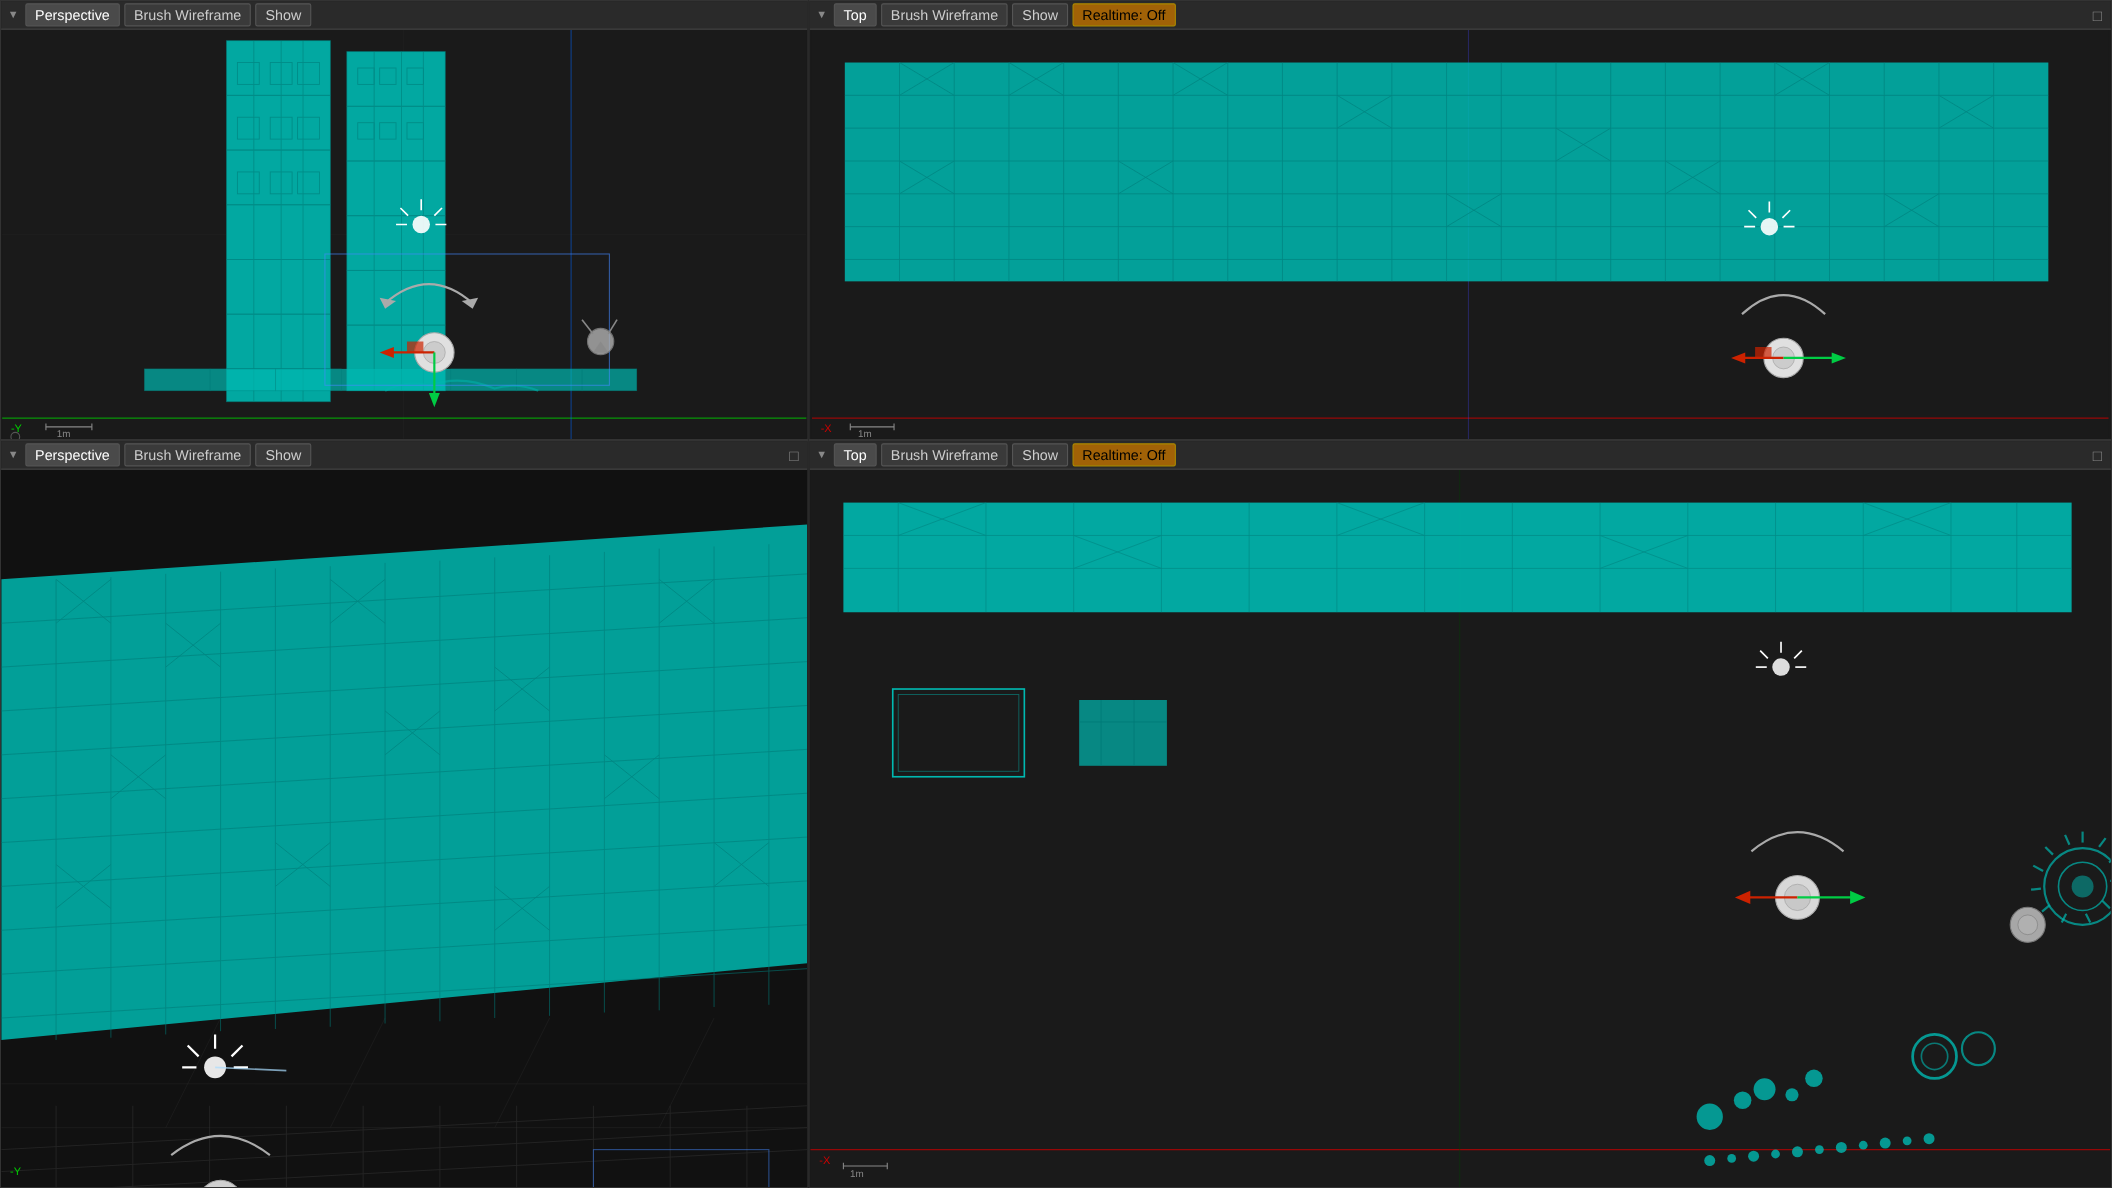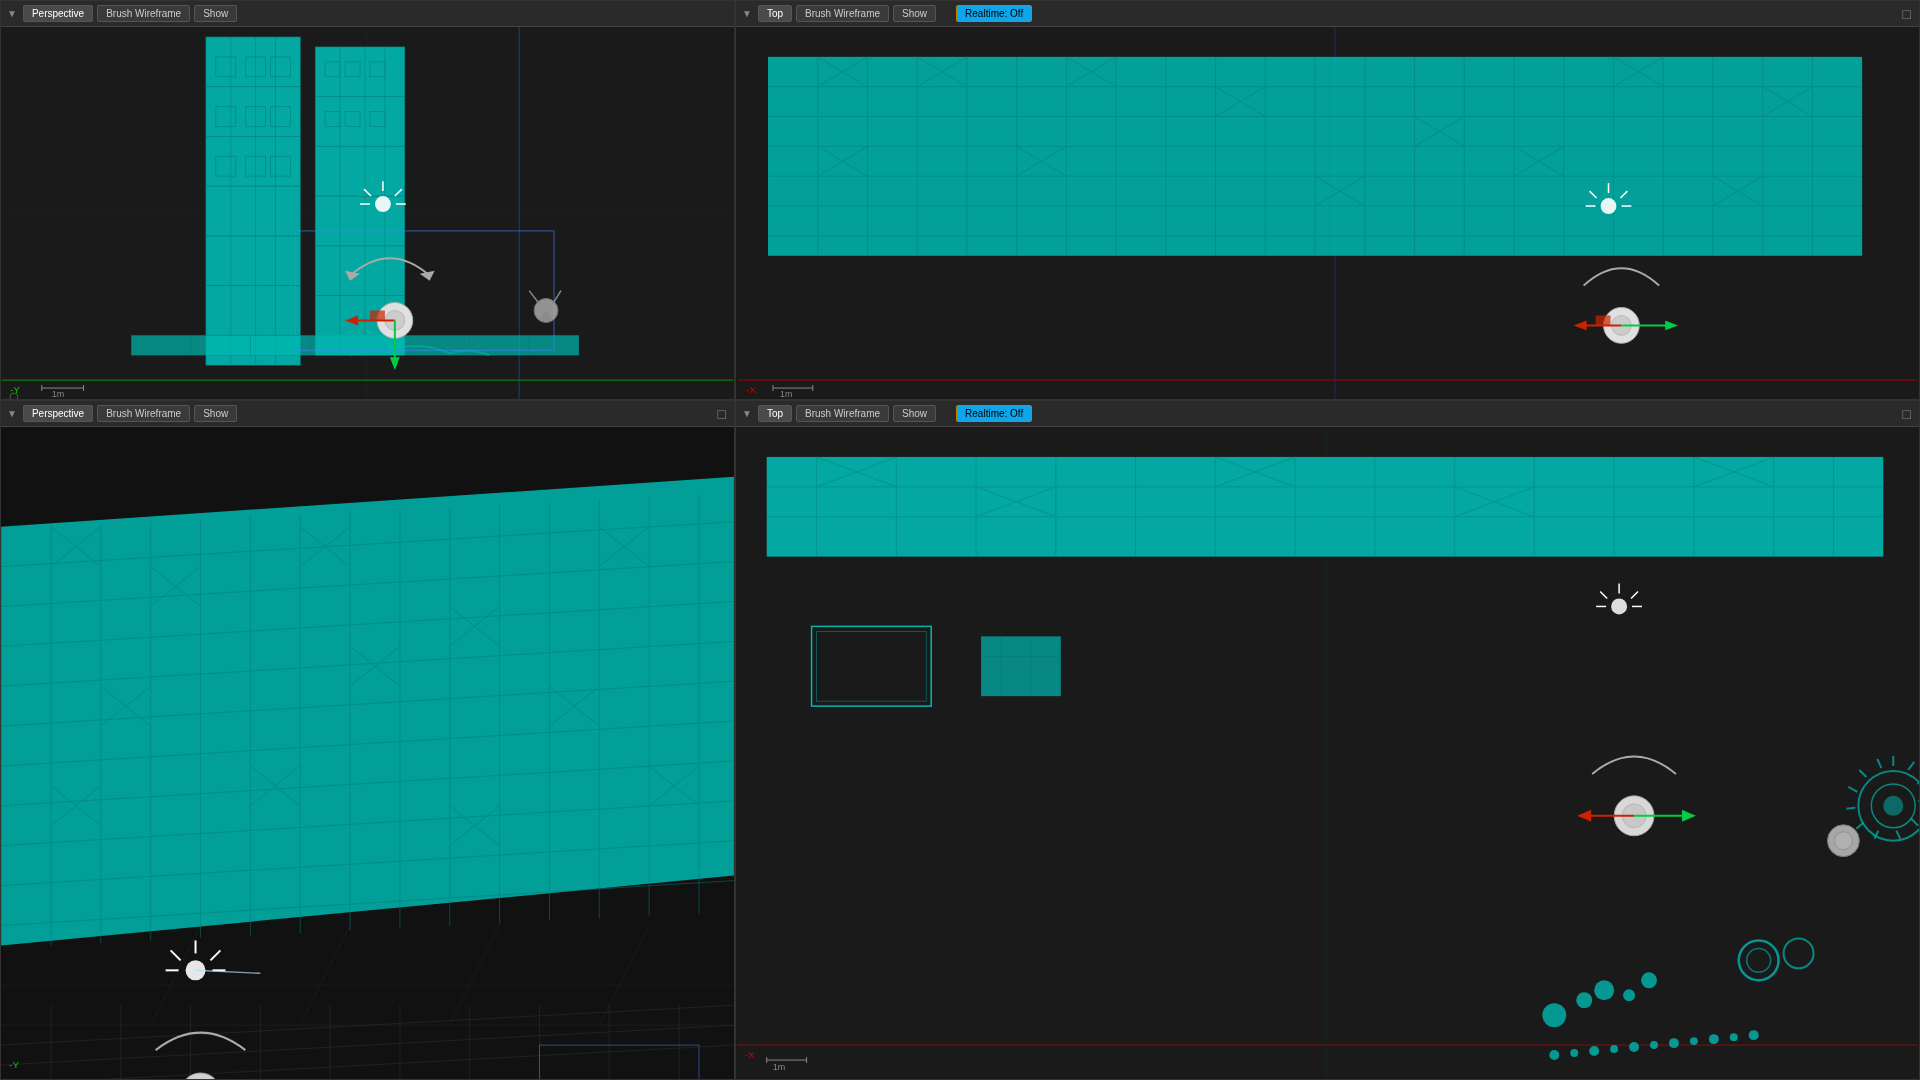--- a/index.html
+++ b/index.html
@@ -40,36 +40,35 @@
       padding: 0 4px;
       z-index: 10;
       border-bottom: 1px solid #444;
     }
 
     .toolbar-btn {
       background: #3a3a3a;
       border: 1px solid #555;
       color: #ccc;
       padding: 2px 8px;
-      font-size: 10px;
+      font-size: 13px;
       cursor: pointer;
       border-radius: 2px;
       white-space: nowrap;
     }
 
     .toolbar-btn.active {
       background: #4a4a4a;
       color: #fff;
     }
 
     .toolbar-btn.warning {
-      background: #0ea5e9;
+      background: #a16207;
       color: #000;
       border-color: #aa8800;
-      margin-left: 16px;
     }
 
     .toolbar-arrow {
       color: #888;
       font-size: 10px;
       cursor: pointer;
       padding: 2px;
     }
 
     .maximize-btn {

